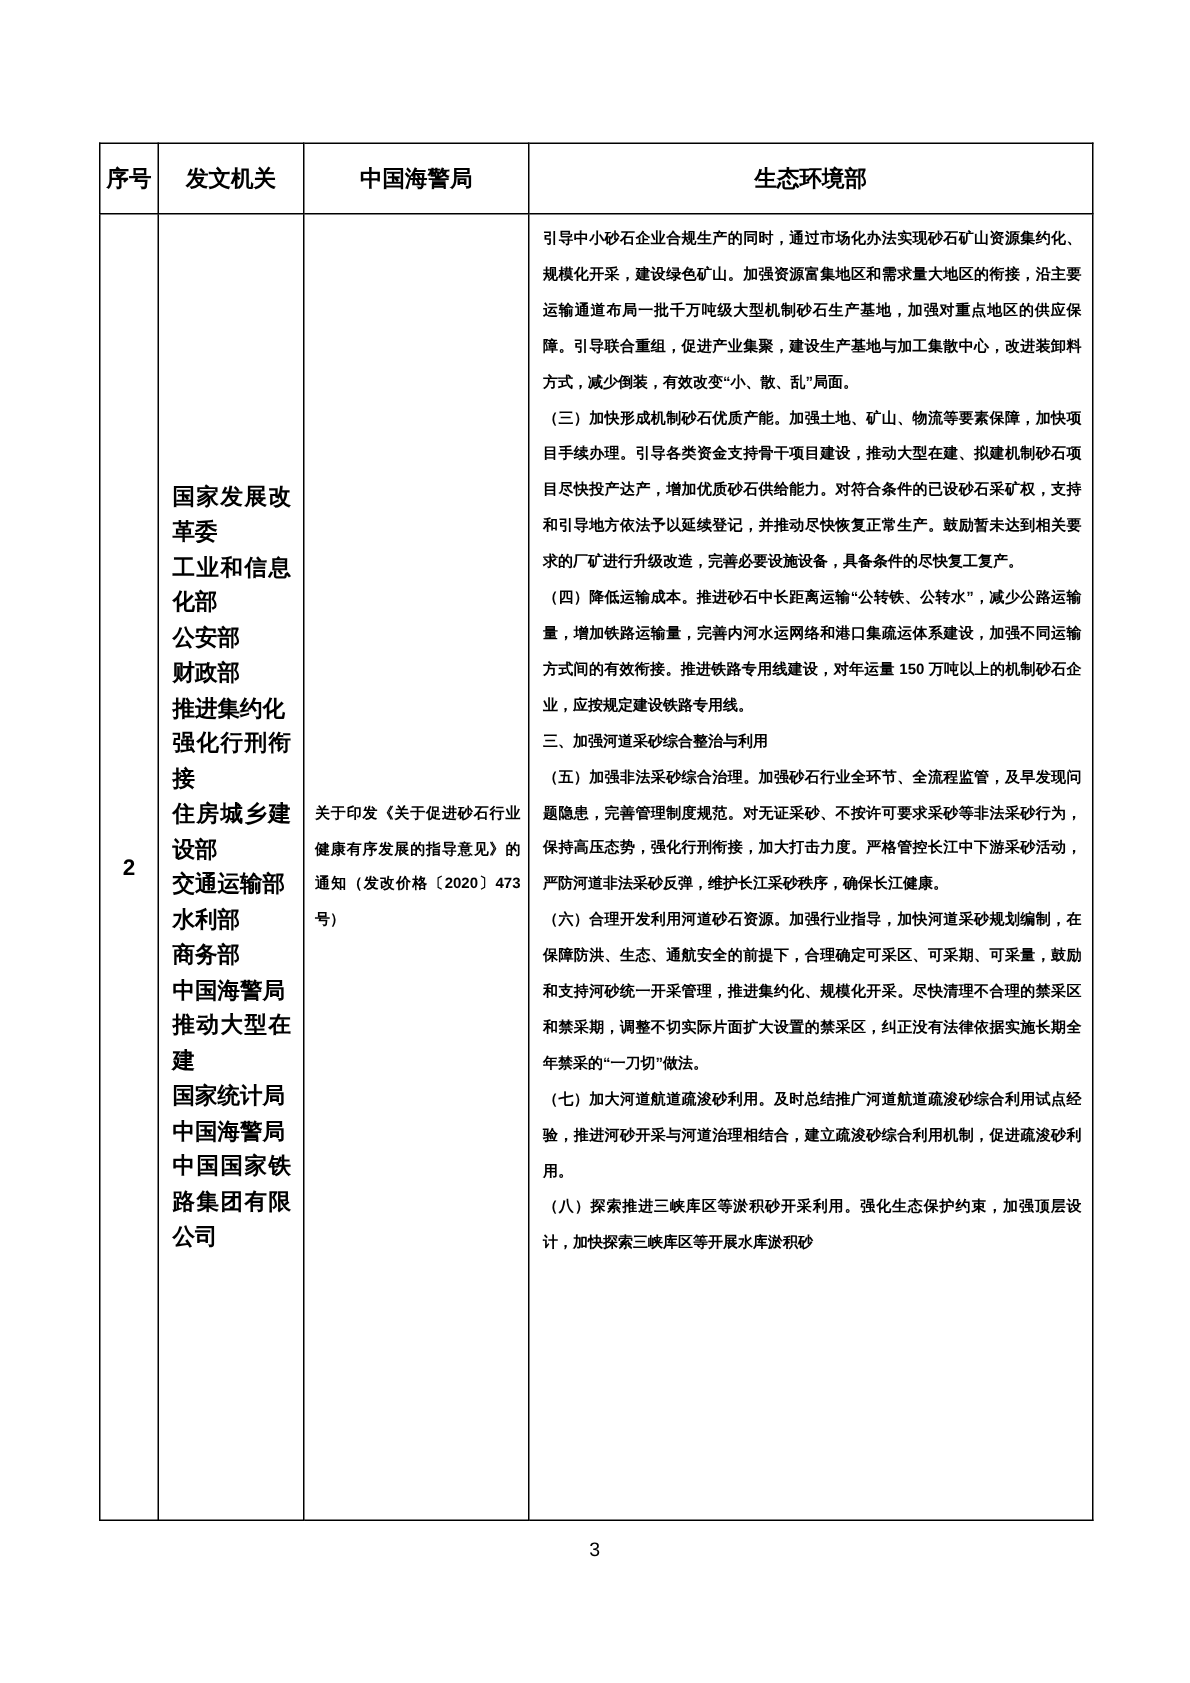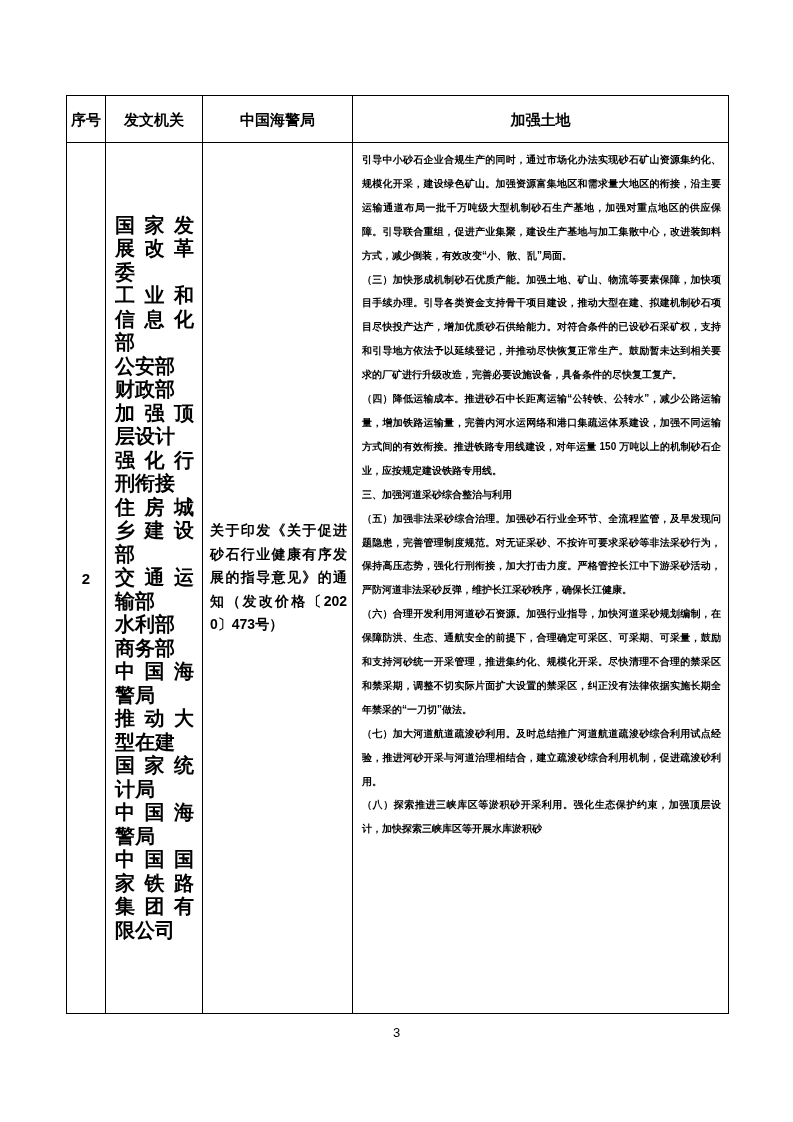--- a/index.html
+++ b/index.html
@@ -45,31 +45,31 @@
   }
   td.c-serial {
     text-align: center;
     vertical-align: middle;
     font-size: 15px;
     height: 871px;
   }
   td.c-agencies {
     vertical-align: middle;
     padding: 4px 8px 4px 9px;
-    font-size: 20px;
+    font-size: 15px;
     line-height: 23.5px;
   }
   td.c-agencies .agency {
     text-align: justify;
     word-break: break-all;
   }
   td.c-doc {
     vertical-align: middle;
     padding: 4px 5px 4px 7px;
-    font-size: 14px;
+    font-size: 10px;
     line-height: 23.5px;
     text-align: justify;
     word-break: break-all;
   }
   td.c-content {
     vertical-align: top;
     padding: 5px 7px 4px 9px;
     font-size: 10px;
     line-height: 23.9px;
     text-align: justify;
@@ -98,32 +98,32 @@
       <col style="width:39px">
       <col style="width:97px">
       <col style="width:150px">
       <col style="width:376px">
     </colgroup>
     <thead>
       <tr>
         <th class="h-serial">序号</th>
         <th>发文机关</th>
         <th>中国海警局</th>
-        <th>加强土地</th>
+        <th>生态环境部</th>
       </tr>
     </thead>
     <tbody>
       <tr>
         <td class="c-serial">2</td>
         <td class="c-agencies">
           <div class="agency">国家发展改革委</div>
           <div class="agency">工业和信息化部</div>
           <div class="agency">公安部</div>
           <div class="agency">财政部</div>
-          <div class="agency">加强顶层设计</div>
+          <div class="agency">推进集约化</div>
           <div class="agency">强化行刑衔接</div>
           <div class="agency">住房城乡建设部</div>
           <div class="agency">交通运输部</div>
           <div class="agency">水利部</div>
           <div class="agency">商务部</div>
           <div class="agency">中国海警局</div>
           <div class="agency">推动大型在建</div>
           <div class="agency">国家统计局</div>
           <div class="agency">中国海警局</div>
           <div class="agency">中国国家铁路集团有限公司</div>

